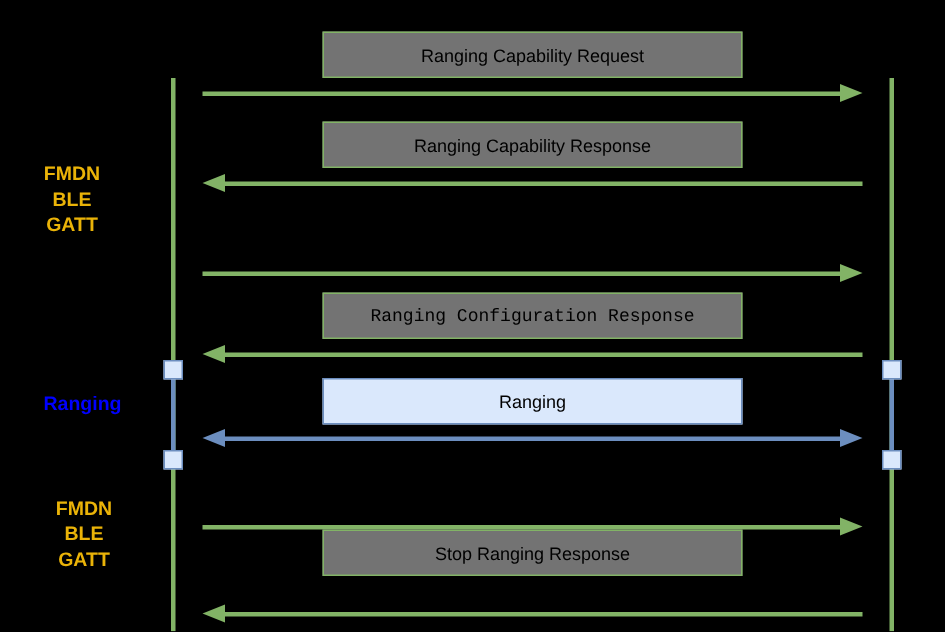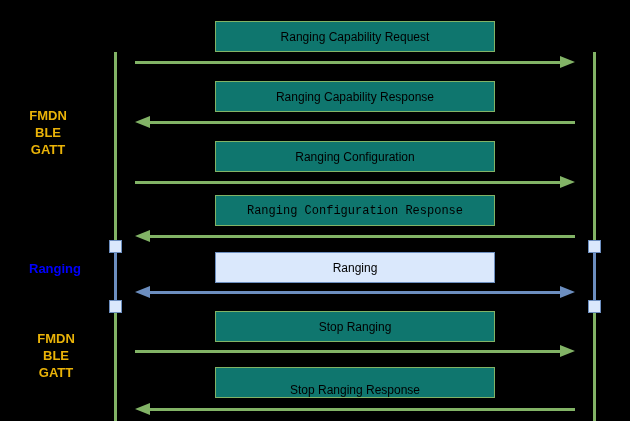--- a/index.html
+++ b/index.html
@@ -20,21 +20,21 @@
   .endpoint{
     position:absolute;width:13px;height:13px;box-sizing:border-box;
     background:#dae8fc;border:1.5px solid #6c8ebf;
   }
   
   .msg-box{
     position:absolute;left:215px;width:280px;height:31px;box-sizing:border-box;
     display:flex;align-items:center;justify-content:center;
     font-size:12px;color:#000;
   }
-  .msg-box.green{background:#0f766e;border:1.5px solid #82b366;}
+  .msg-box.green{background:#737373;border:1.5px solid #82b366;}
   .msg-box.blue{background:#dae8fc;border:1.5px solid #6c8ebf;}
   
   .arrow{position:absolute;left:135px;width:440px;height:12px;}
   .arrow .line{position:absolute;top:4.5px;height:3px;left:0;right:0;}
   .arrow.dir-right .line{right:12px;}
   .arrow.dir-left .line{left:12px;}
   .arrow.dir-both .line{left:12px;right:12px;}
   .arrow.green .line{background:#82b366;}
   .arrow.blue .line{background:#6c8ebf;}
   .head{position:absolute;width:0;height:0;top:0;
@@ -89,23 +89,20 @@
   </div>
 
   <div class="msg-box green" style="top:81px;justify-content:center;">
     <span>Ranging Capability Response</span>
   </div>
   <div class="arrow green dir-left" style="top:116px;">
     <i class="line"></i>
     <i class="head left"></i>
   </div>
 
-  <div class="msg-box green" style="top:141px;">
-    <span>Ranging Configuration</span>
-  </div>
   <div class="arrow green dir-right" style="top:176px;">
     <i class="line"></i>
     <i class="head right"></i>
   </div>
 
   <div class="msg-box green" style="top:195px;font-family:Liberation Mono, monospace;">
     <span>Ranging Configuration Response</span>
   </div>
   <div class="arrow green dir-left" style="top:230px;">
     <i class="line"></i>
@@ -114,29 +111,26 @@
 
   <div class="msg-box blue" style="top:252px;">
     <span>Ranging</span>
   </div>
   <div class="arrow blue dir-both" style="top:286px;">
     <i class="line"></i>
     <i class="head left"></i>
     <i class="head right"></i>
   </div>
 
-  <div class="msg-box green" style="top:311px;">
-    <span>Stop Ranging</span>
-  </div>
   <div class="arrow green dir-right" style="top:345px;">
     <i class="line"></i>
     <i class="head right"></i>
   </div>
 
-  <div class="msg-box green" style="top:367px;align-items:flex-end;">
+  <div class="msg-box green" style="top:353px;">
     <span>Stop Ranging Response</span>
   </div>
   <div class="arrow green dir-left" style="top:403px;">
     <i class="line"></i>
     <i class="head left"></i>
   </div>
 
 </div>
 
 </body></html>

